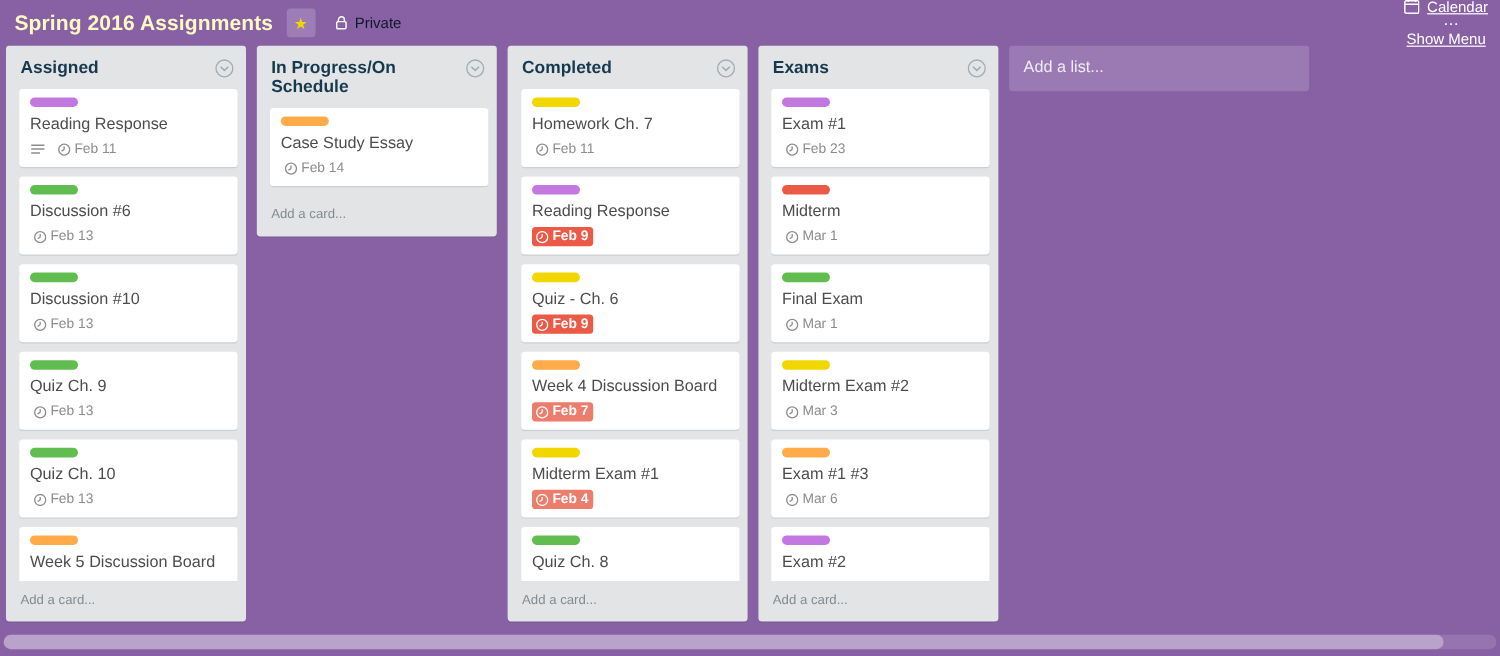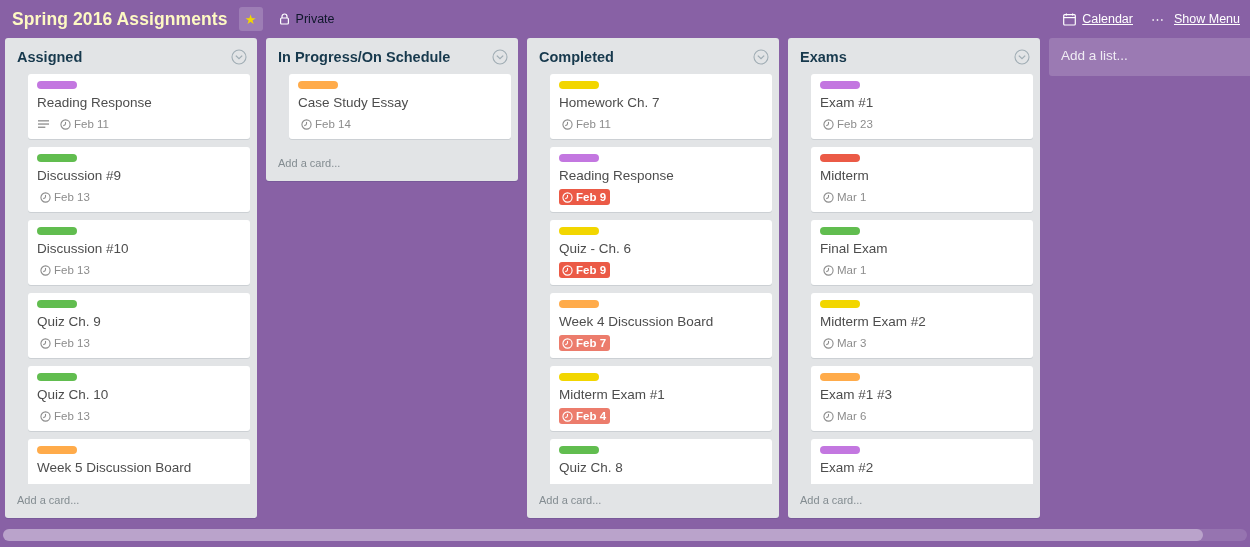--- a/index.html
+++ b/index.html
@@ -49,20 +49,21 @@
     color: #0f172a;
     font-size: 12.5px;
     cursor: pointer;
   }
   .lock-icon { margin-right: 6px; display: inline-flex; }
   .header-right {
     margin-left: auto;
     display: flex;
     align-items: center;
     gap: 0px;
+    flex-direction: column;
   }
   .hdr-link {
     display: flex; align-items: center;
     color: #ffffff;
     font-size: 12.5px;
     text-decoration: underline;
     cursor: pointer;
     white-space: nowrap;
   }
   .hdr-link .cal-icon { margin-right: 6px; display: inline-flex; }
@@ -76,21 +77,21 @@
     flex: 1 1 auto;
     position: relative;
     padding: 0 0 0 5px;
     display: flex;
     align-items: flex-start;
     gap: 0;
     overflow: hidden;
   }
   .list-wrap {
     flex: 0 0 auto;
-    width: 252px;
+    width: 200px;
     margin-right: 9px;
     padding: 0;
   }
   .list {
     background: #e2e4e6;
     border-radius: 3px;
     display: flex;
     flex-direction: column;
     max-height: 480px;
     box-shadow: 0 1px 0 rgba(9,30,66,.12);
@@ -113,21 +114,21 @@
   .list-menu {
     flex: 0 0 auto;
     width: 16px; height: 16px;
     margin-left: 6px;
     cursor: pointer;
     opacity: .55;
   }
   .cards {
     flex: 1 1 auto;
     overflow-y: auto;
-    padding: 0 4px 0 23px;
+    padding: 0 4px 0 11px;
     margin-right: 3px;
     position: relative;
   }
   .cards::-webkit-scrollbar { width: 8px; }
   .cards::-webkit-scrollbar-thumb { background: #c4c9cc; border-radius: 4px; }
   .cards::-webkit-scrollbar-track { background: transparent; }
 
   .card {
     background: #ffffff;
     border-radius: 3px;
@@ -297,21 +298,21 @@
                     <line x1="6" y1="6" x2="3.6" y2="7.4" stroke="#8c8c8c" stroke-width="1.2"></line>
                   </svg>
                   <span>Feb 11</span>
                 </span>
               </div>
             </div>
             <div class="card">
               <div class="card-labels">
                 <div class="card-label" style="background:#61bd4f"></div>
               </div>
-              <div class="card-title">Discussion #9</div>
+              <div class="card-title">Discussion #6</div>
               <div class="card-badges">
                 <span class="badge due">
                   <svg width="11" height="11" viewBox="0 0 12 12">
                     <circle cx="6" cy="6" r="5" fill="none" stroke="#8c8c8c" stroke-width="1.2"></circle>
                     <line x1="6" y1="6" x2="6" y2="3.2" stroke="#8c8c8c" stroke-width="1.2"></line>
                     <line x1="6" y1="6" x2="3.6" y2="7.4" stroke="#8c8c8c" stroke-width="1.2"></line>
                   </svg>
                   <span>Feb 13</span>
                 </span>
               </div>

